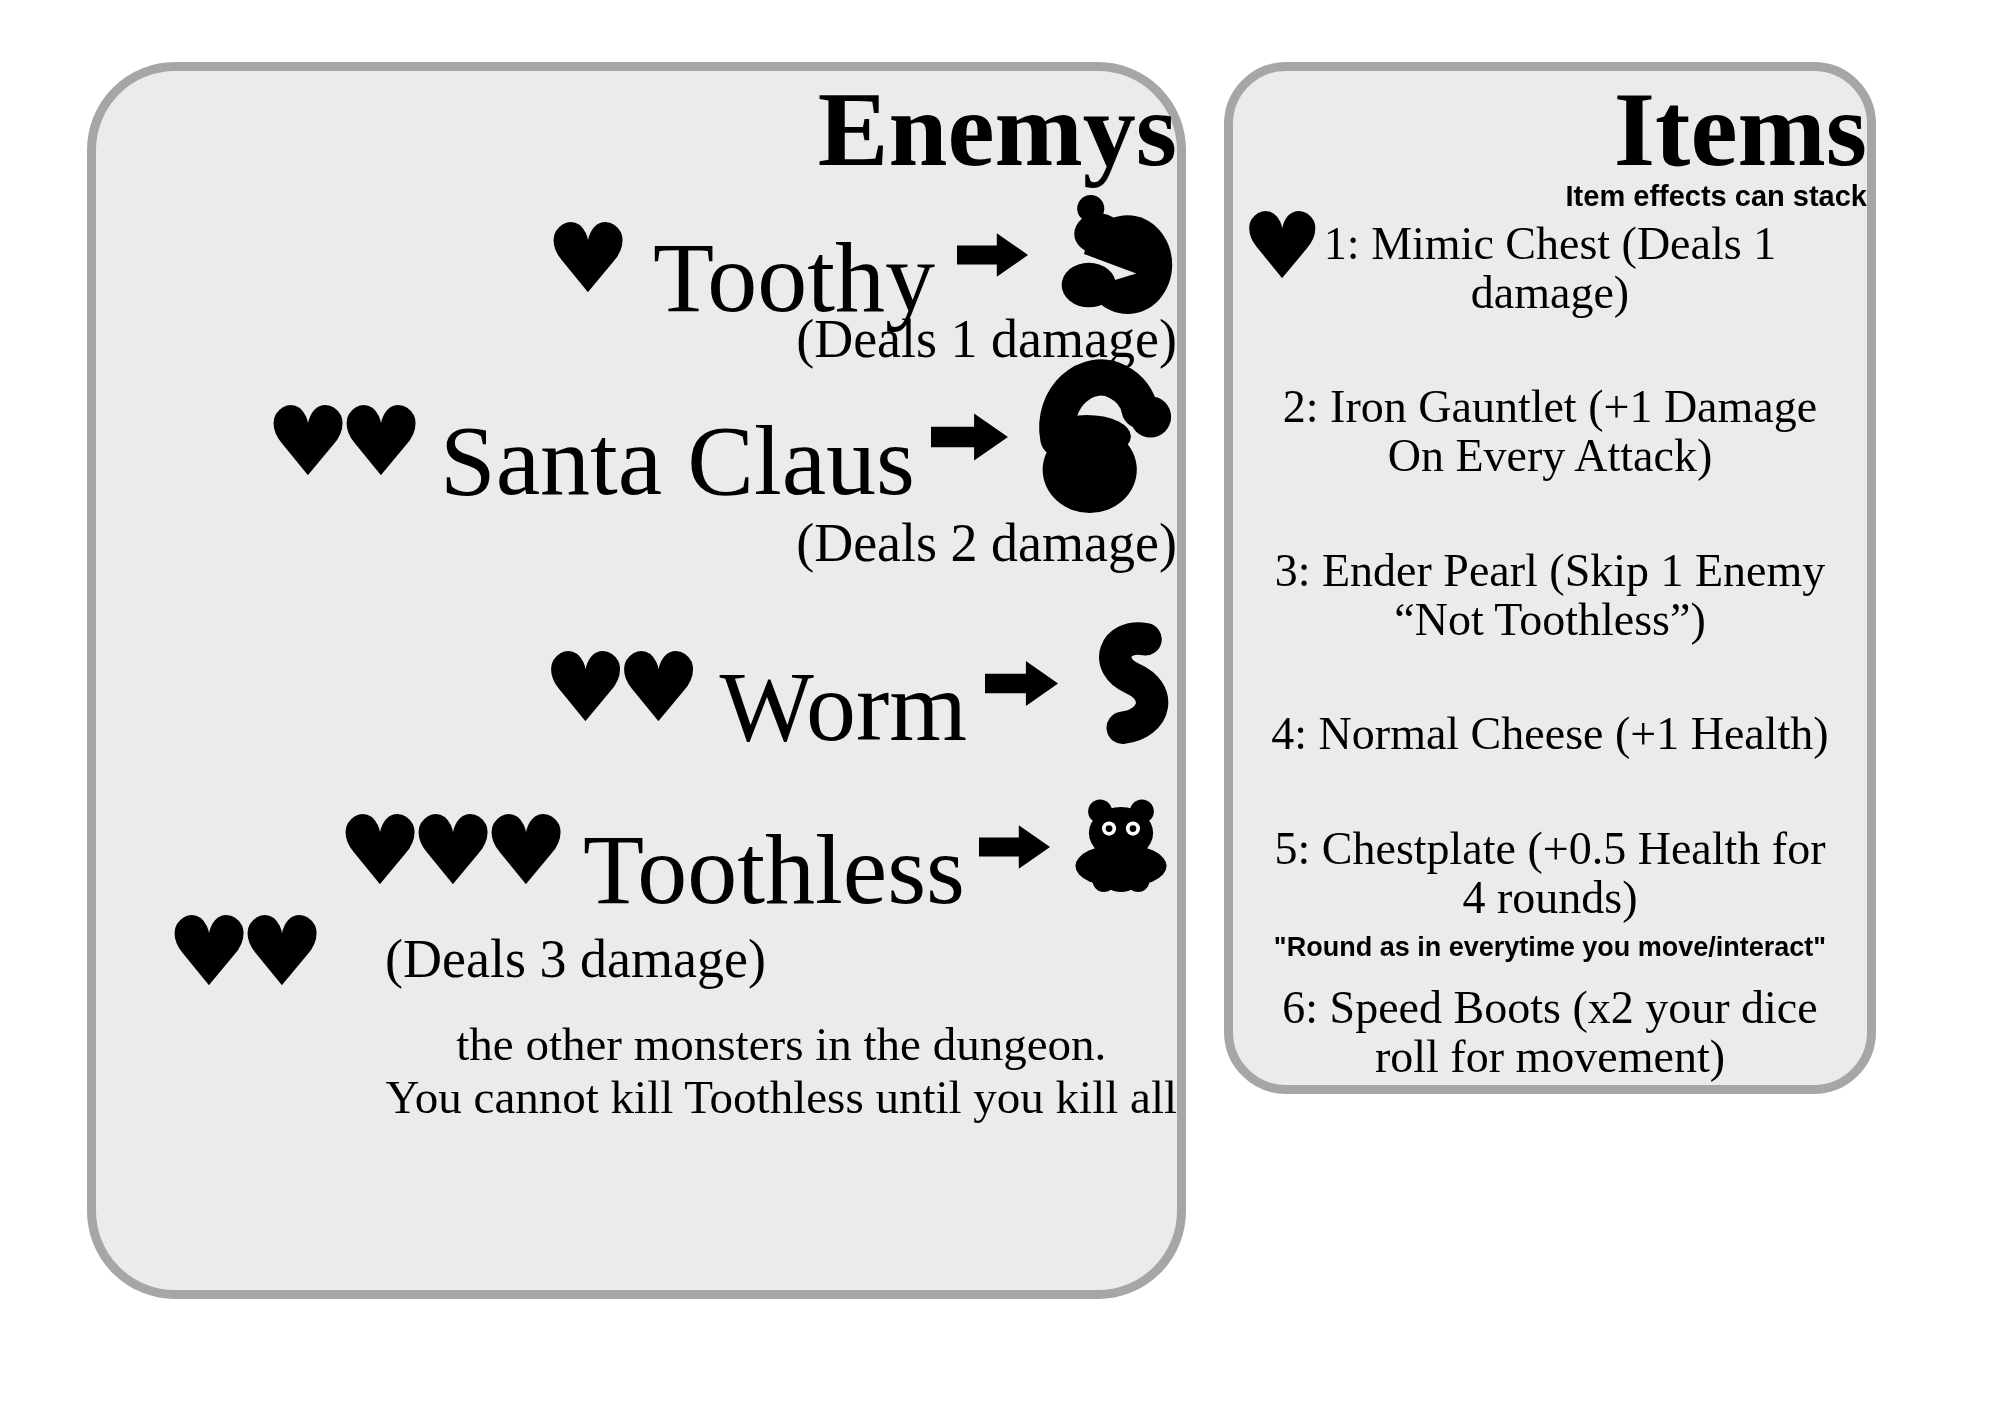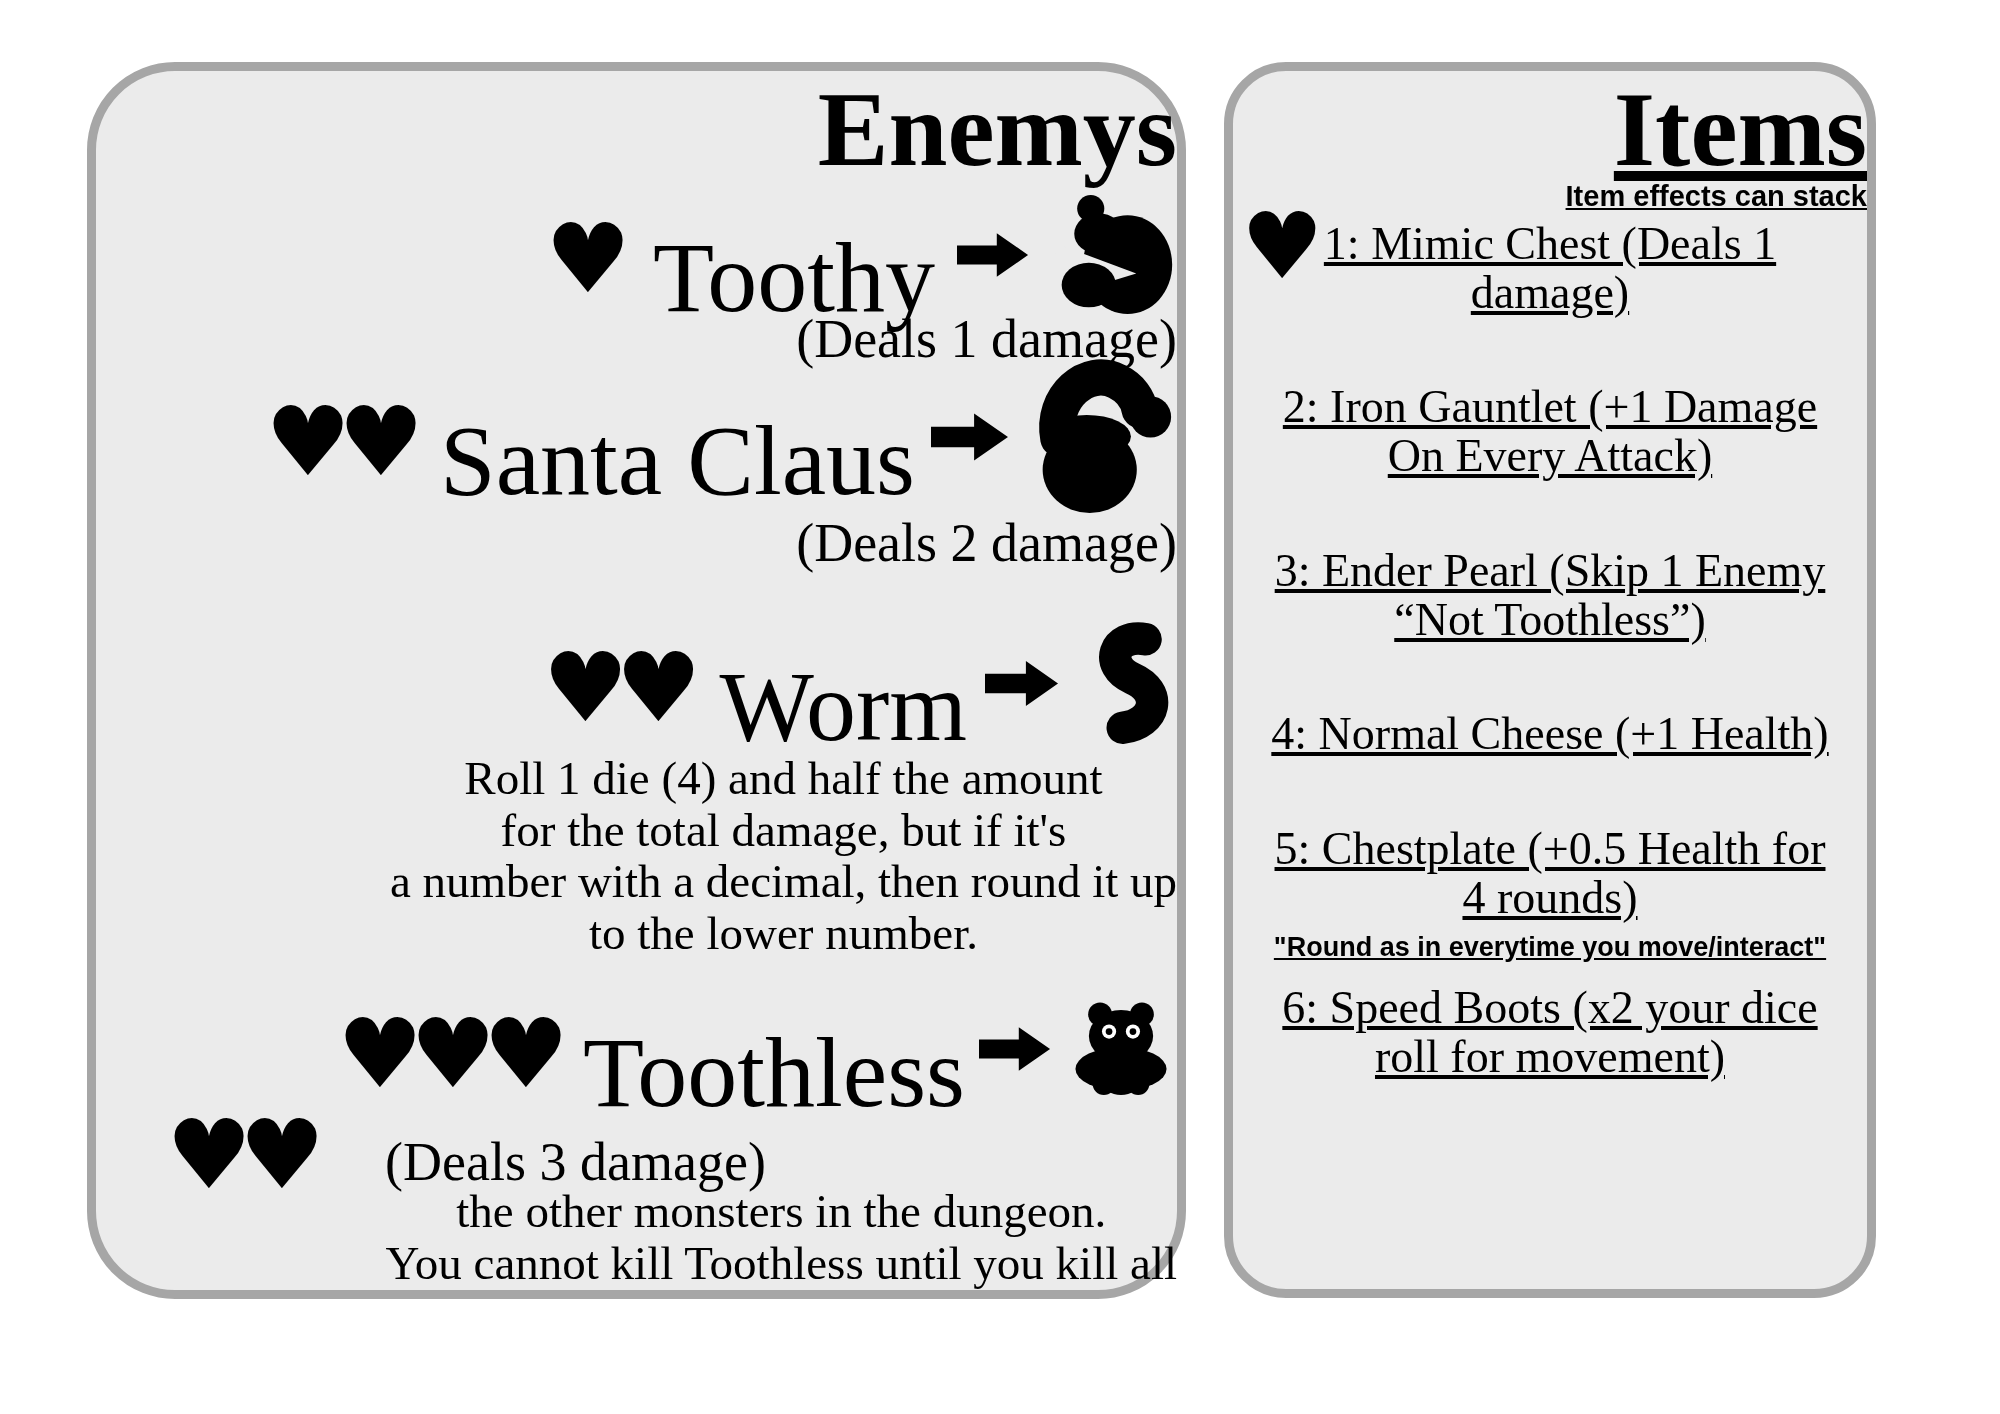--- a/index.html
+++ b/index.html
@@ -4,21 +4,21 @@
 <style>
   :root{
     --page_bg:#ffffff; --panel_bg:#ebebeb; --panel_border:#a6a6a6; --ink:#000000;
   }
   html,body{margin:0;padding:0;background:var(--page_bg);}
   .canvas{position:relative;width:2000px;height:1414px;background:var(--page_bg);overflow:hidden;
           font-family:"Liberation Serif","DejaVu Serif",serif;color:var(--ink);}
   .panel{position:absolute;top:62px;background:var(--panel_bg);
          border:9px solid var(--panel_border);box-sizing:border-box;text-align:center;}
   .panel-enemies{left:87px;width:1099px;height:1237px;border-radius:88px;}
-  .panel-items{left:1224px;width:652px;height:1236px;border-radius:62px;text-decoration:underline;}
+  .panel-items{left:1224px;width:652px;height:1032px;border-radius:62px;}
   .col{display:flex;flex-direction:column;align-items:flex-end;width:100%;height:100%;}
   .ptitle{font-weight:bold;font-size:106px;line-height:1.0;}
   .panel-enemies .ptitle{margin-top:6px;}
   .panel-items .ptitle{margin-top:6px;}
   .erow{display:flex;align-items:center;justify-content:center;gap:22px;line-height:1;}
   .row-toothy{margin-top:-2px;}
   .row-santa{margin-top:-10px;gap:16px;}
   .row-worm{margin-top:40px;gap:18px;}
   .row-toothless{margin-top:16px;gap:14px;}
   .hearts{font-family:"DejaVu Sans",sans-serif;font-size:96px;line-height:.8;
@@ -88,26 +88,20 @@
       <div class="erow row-worm">
         <span class="hearts">♥♥</span>
         <span class="ename">Worm</span>
         <svg class="icon" width="74" height="49" viewBox="0 0 76 50">
             <polygon class="blk" points="0,15 42,15 42,2 75,25 42,48 42,35 0,35"></polygon>
           </svg>
         <svg class="icon" width="100" height="124" viewBox="0 0 105 130">
           <path class="stk" d="M72 18 C 38 12 28 46 58 59 C 90 73 84 106 48 111" stroke-width="34"></path>
         </svg>
       </div>
-      <div class="rule">
-        <div>Roll 1 die (4) and half the amount</div>
-        <div>for the total damage, but if it's</div>
-        <div>a number with a decimal, then round it up</div>
-        <div>to the lower number.</div>
-      </div>
 
       <div class="erow row-toothless">
         <span class="hearts">♥♥♥</span>
         <span class="ename">Toothless</span>
         <svg class="icon" width="72" height="48" viewBox="0 0 76 50">
             <polygon class="blk" points="0,15 42,15 42,2 75,25 42,48 42,35 0,35"></polygon>
           </svg>
         <svg class="icon" width="112" height="99" viewBox="0 0 150 132">
           <circle class="blk" cx="47" cy="19" r="16"></circle>
           <circle class="blk" cx="103" cy="19" r="16"></circle>

